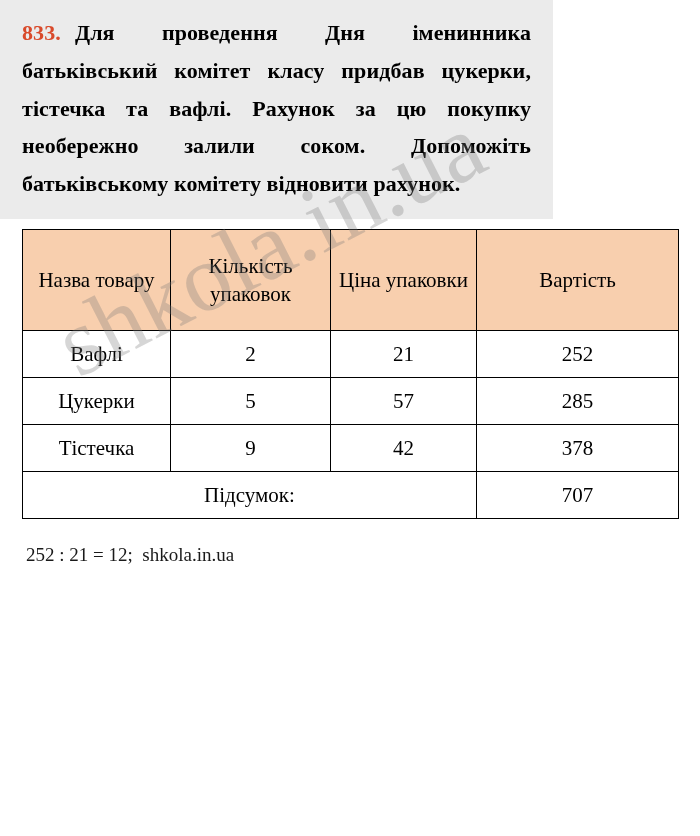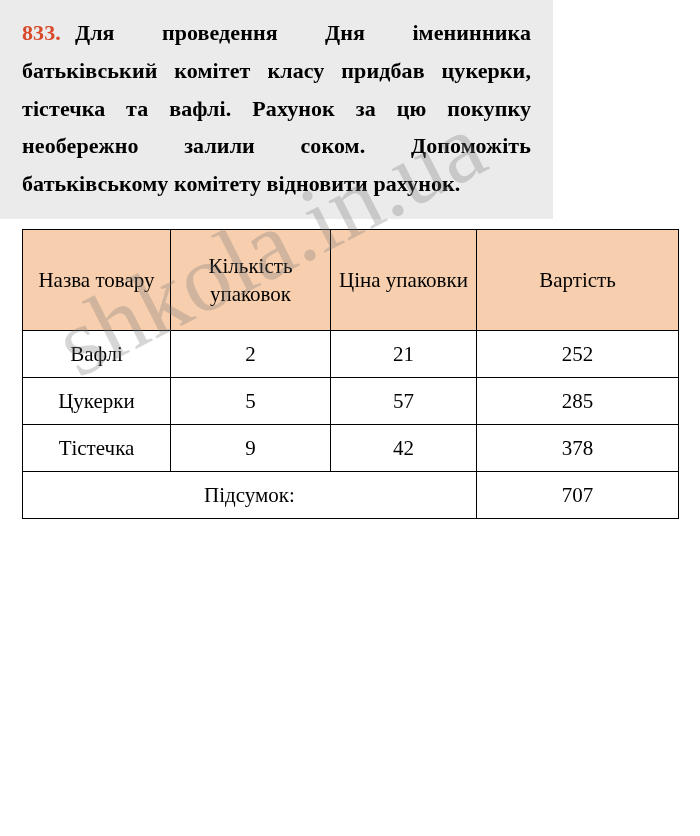--- a/index.html
+++ b/index.html
@@ -157,19 +157,20 @@
         </tr>
         <tr>
           <td class="total-label" colspan="3">Підсумок:</td>
           <td>707</td>
         </tr>
       </tbody>
     </table>
   </div>
 
   <div class="solution">
+    <div>252 : 21 = 12;  shkola.in.ua</div>
   </div>
 
   <div class="watermark">
     <span>shkola.in.ua</span>
   </div>
 
 </div>
 
 </body></html>

